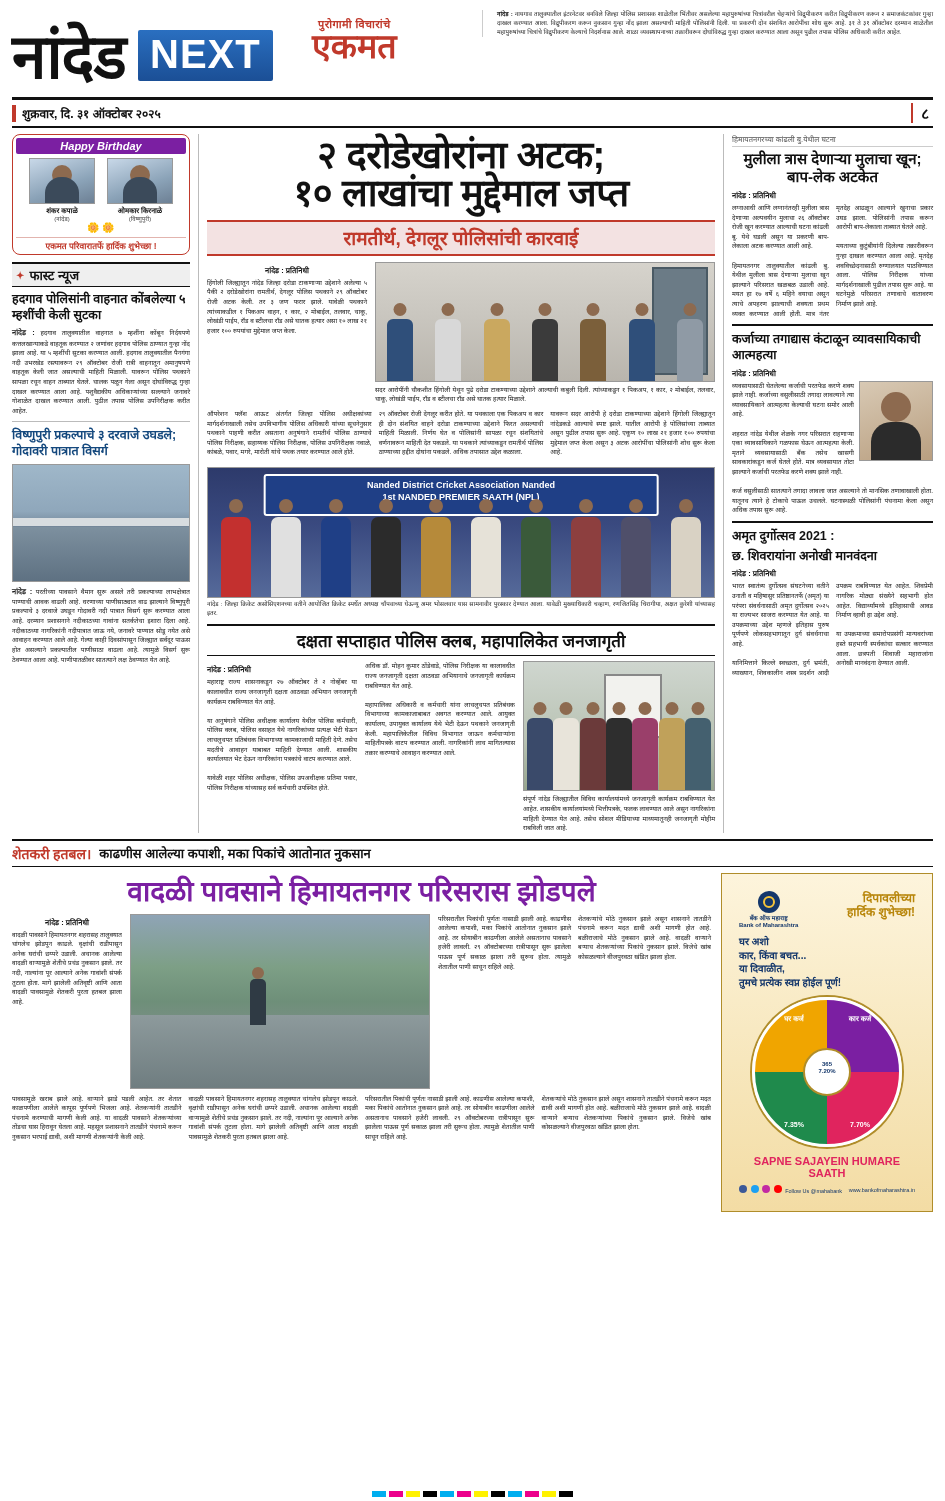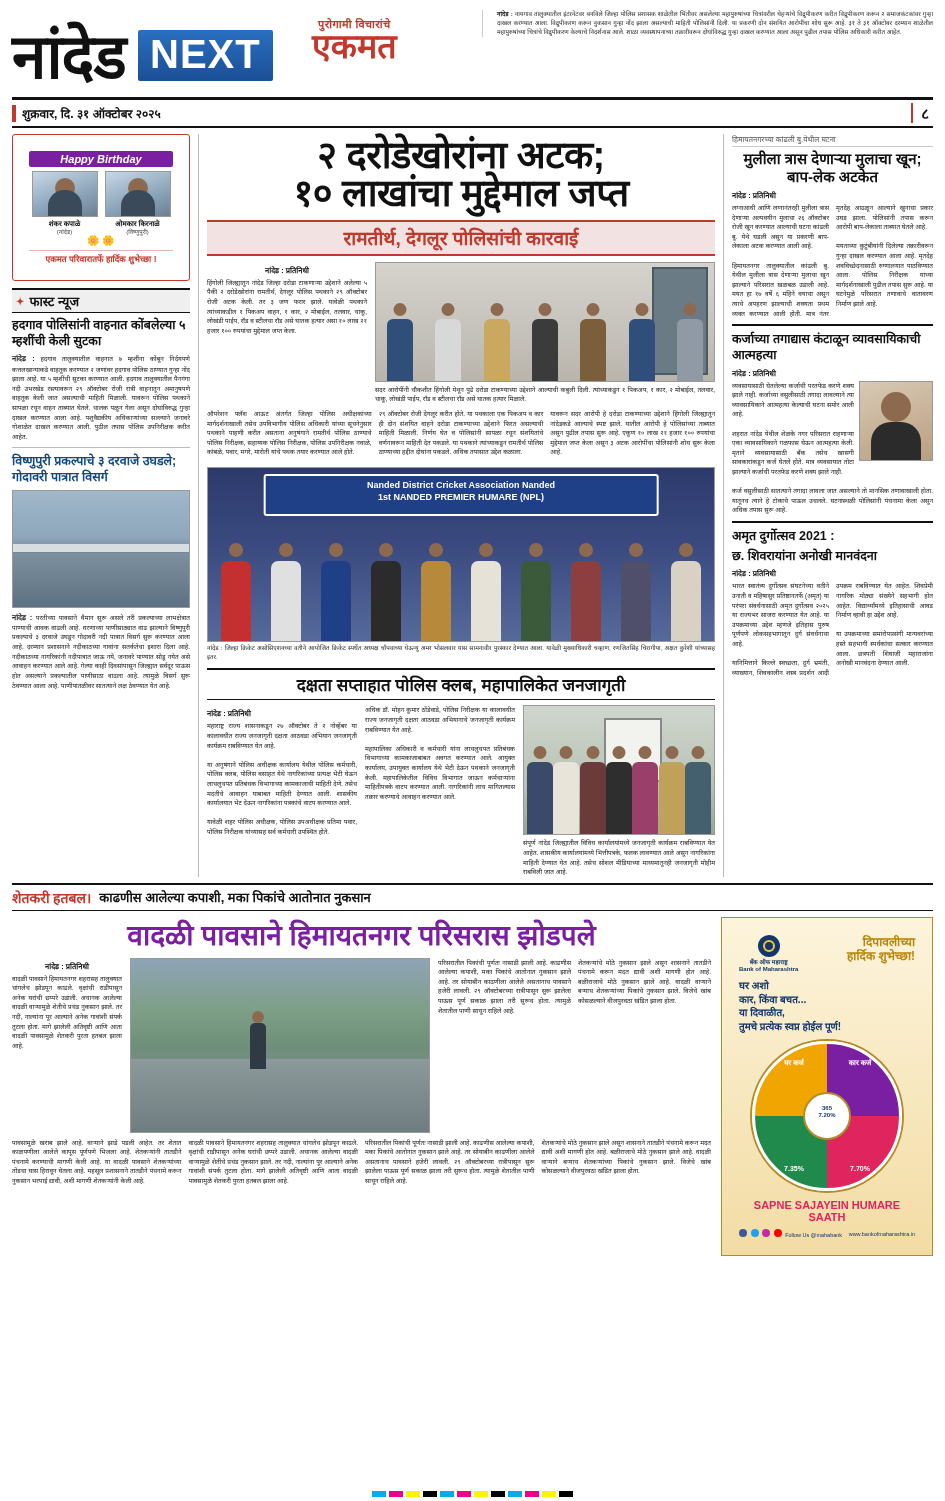--- a/index.html
+++ b/index.html
@@ -98,22 +98,22 @@
     display: grid;
     grid-template-columns: 178px 1fr 210px;
     gap: 8px;
   }
   .col { }
   .vsep { border-left: 1px solid #bbb; padding-left: 8px; }
 
   
   .bday {
     border: 1px solid #c0392b;
-    border-radius: 3px;
-    padding: 16px;
+    border-radius: 8px;
+    padding: 3px;
     margin-bottom: 7px;
   }
   .bday-title {
     background: #7b1fa2;
     color: #fff;
     font-size: 11px;
     font-style: italic;
     font-weight: bold;
     text-align: center;
     padding: 2px 0;
@@ -219,21 +219,21 @@
   .ph-police .door { position:absolute; right:6px; top:4px; width:56px; height:108px; background:#6b7b86; border:2px solid #4a5a64;}
 
   .ph-dam { height:118px; background: linear-gradient(180deg,#9fb7c9 0%, #8fa7bb 40%, #6f8294 55%, #55677a 100%); }
   .ph-dam::after {
     content:""; position:absolute; left:0; right:0; top:46%; height:8px; background:#d8dde0;
   }
   .ph-dam::before {
     content:""; position:absolute; left:0; right:0; bottom:0; height:46%;
     background: linear-gradient(180deg,#7d909f,#5e7182);
   }
-  .ph-cricket { height:175px; background: linear-gradient(180deg,#2d3a6b 0%, #3a4a80 45%, #566a9a 100%); }
+  .ph-cricket { height:131px; background: linear-gradient(180deg,#2d3a6b 0%, #3a4a80 45%, #566a9a 100%); }
   .ph-cricket .banner {
     position:absolute; top:6px; left:50%; transform:translateX(-50%);
     width: 78%; height: 42px; background:#1f3f86; border:2px solid #fff; border-radius:3px;
     color:#fff; font-size:9px; font-weight:bold; text-align:center; padding-top:4px; line-height:1.3;
   }
   .ph-cricket .row {
     position:absolute; bottom:0; left:0; right:0; height:112px; display:flex; align-items:flex-end; gap:2px; padding:0 4px;
   }
   .ph-cricket .p { flex:1; height: 98px; position:relative; }
   .ph-cricket .p .head { position:absolute; top:0; left:50%; transform:translateX(-50%); width:14px; height:14px; border-radius:50%; background:#8d6a4f;}
@@ -435,21 +435,21 @@
 
       <div class="body-text three-col" style="margin-top:5px">
         <p>ऑपरेशन फ्लॅश आऊट अंतर्गत जिल्हा पोलिस अधीक्षकांच्या मार्गदर्शनाखाली तसेच उपविभागीय पोलिस अधिकारी यांच्या सूचनेनुसार पथकाने पाहणी करीत असताना अनुषंगाने रामतीर्थ पोलिस ठाण्याचे पोलिस निरीक्षक, सहाय्यक पोलिस निरीक्षक, पोलिस उपनिरीक्षक नवाळे, कांबळे, पवार, मगरे, मारोती यांचे पथक तयार करण्यात आले होते.</p>
         <p>२९ ऑक्टोबर रोजी देगलूर करीत होते. या पथकाला एक पिकअप व कार ही दोन संशयित वाहने दरोडा टाकण्याच्या उद्देशाने फिरत असल्याची माहिती मिळाली. निर्णय घेत व पोलिसांनी सापळा रचून संशयितांचे वर्णनावरून माहिती देत पकडले. या पथकाने त्यांच्याकडून रामतीर्थ पोलिस ठाण्याच्या हद्दीत दोघांना पकडले. अधिक तपासात उद्देश कळाला.</p>
         <p>यावरून सदर आरोपी हे दरोडा टाकण्याच्या उद्देशाने हिंगोली जिल्ह्यातून नांदेडकडे आल्याचे स्पष्ट झाले. यातील आरोपी हे पोलिसांच्या ताब्यात असून पुढील तपास सुरू आहे. एकूण १० लाख २१ हजार १०० रुपयांचा मुद्देमाल जप्त केला असून ३ अटक आरोपींचा पोलिसांनी शोध सुरू केला आहे.</p>
       </div>
 
       <div class="photo ph-cricket" style="margin-top:6px">
         <div class="banner">
           <span>Nanded District Cricket Association Nanded</span><br>
-          <span>1st NANDED PREMIER HUMARE (NPL)</span>
+          <span>1st NANDED PREMIER SAATH (NPL)</span>
         </div>
         <div class="row">
           <div class="p">
               <div class="head"></div>
               <div class="body" style="background:#c3302f"></div>
             </div>
           <div class="p">
               <div class="head"></div>
               <div class="body" style="background:#e0e0e0"></div>
             </div>

